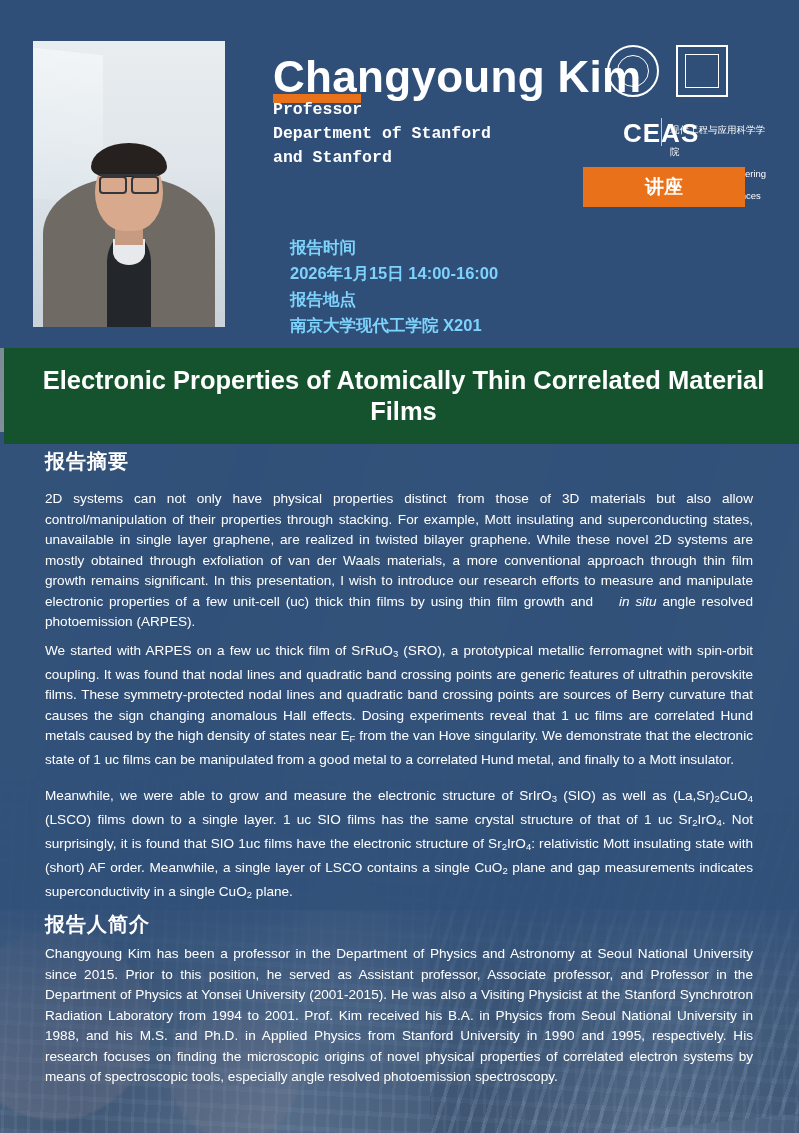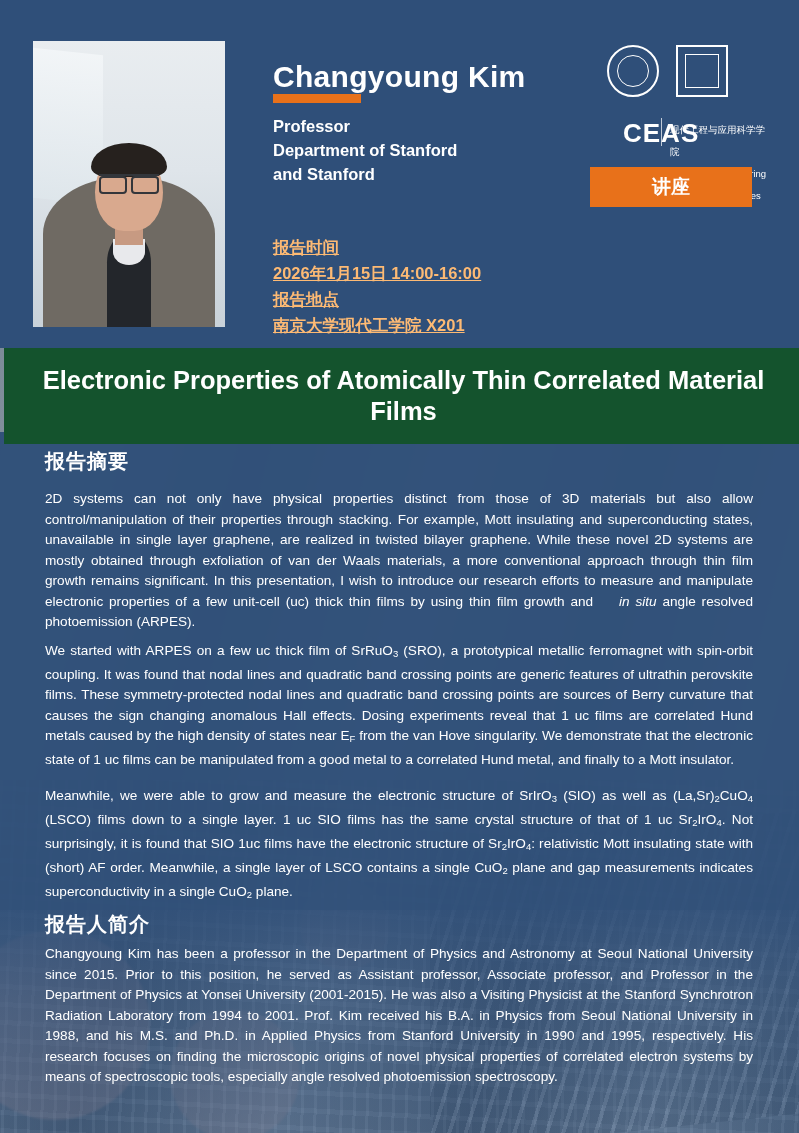--- a/index.html
+++ b/index.html
@@ -125,48 +125,48 @@
   }
   .portrait .ph-glasses:before, .portrait .ph-glasses:after {
     content:""; position:absolute; top:0; width:24px; height:14px;
     border:2px solid #33363b; border-radius: 4px;
   }
   .portrait .ph-glasses:before { left: 0; }
   .portrait .ph-glasses:after { right: 0; }
   
   .name {
     position: absolute;
-    left: 273px; top: 60px;
-    color: #ffffff;
-    font-size: 30px;
+    left: 273px; top: 52px;
+    color: #ffffff;
+    font-size: 44px;
     font-weight: bold;
     letter-spacing: .3px;
   }
   .name-rule {
     position: absolute;
     left: 273px; top: 94px;
     width: 88px; height: 9px;
     background: #e8711a;
   }
   .role {
     position: absolute;
-    left: 273px; top: 114px;
+    left: 273px; top: 98px;
     color: #ffffff;
     font-size: 16.5px;
     font-weight: bold;
     line-height: 24px;
+    font-family: Liberation Mono, monospace;
   }
   .meta {
     position: absolute;
-    left: 273px; top: 234px;
-    color: #fdba74;
+    left: 290px; top: 234px;
+    color: #7dd3fc;
     font-size: 16.5px;
     font-weight: bold;
     line-height: 26px;
-    text-decoration: underline;
   }
   
   .seal {
     position: absolute;
     width: 52px; height: 52px;
     border: 2px solid #ffffff;
     border-radius: 50%;
     box-sizing: border-box;
   }
   .seal.s1 { left: 607px; top: 45px; }
@@ -212,21 +212,20 @@
     position: absolute;
     left: 583px; top: 167px;
     width: 162px; height: 40px;
     background: #e8711a;
     color: #ffffff;
     font-size: 19px;
     font-weight: bold;
     display: flex;
     align-items: center;
     justify-content: center;
-    margin-left: 7px;
   }
   
   .title-band {
     position: absolute;
     left: 4px; top: 348px; width: 799px; height: 96px;
     background: #14532d;
     display: flex;
     align-items: center;
     justify-content: center;
     text-align: center;

